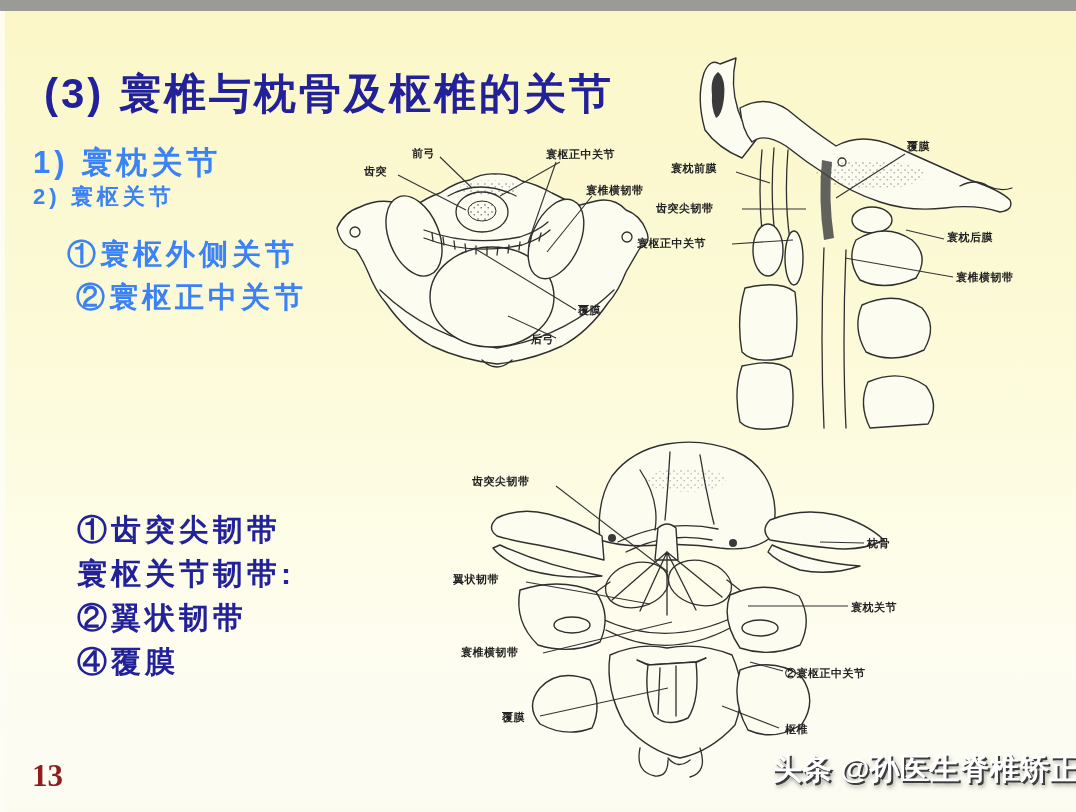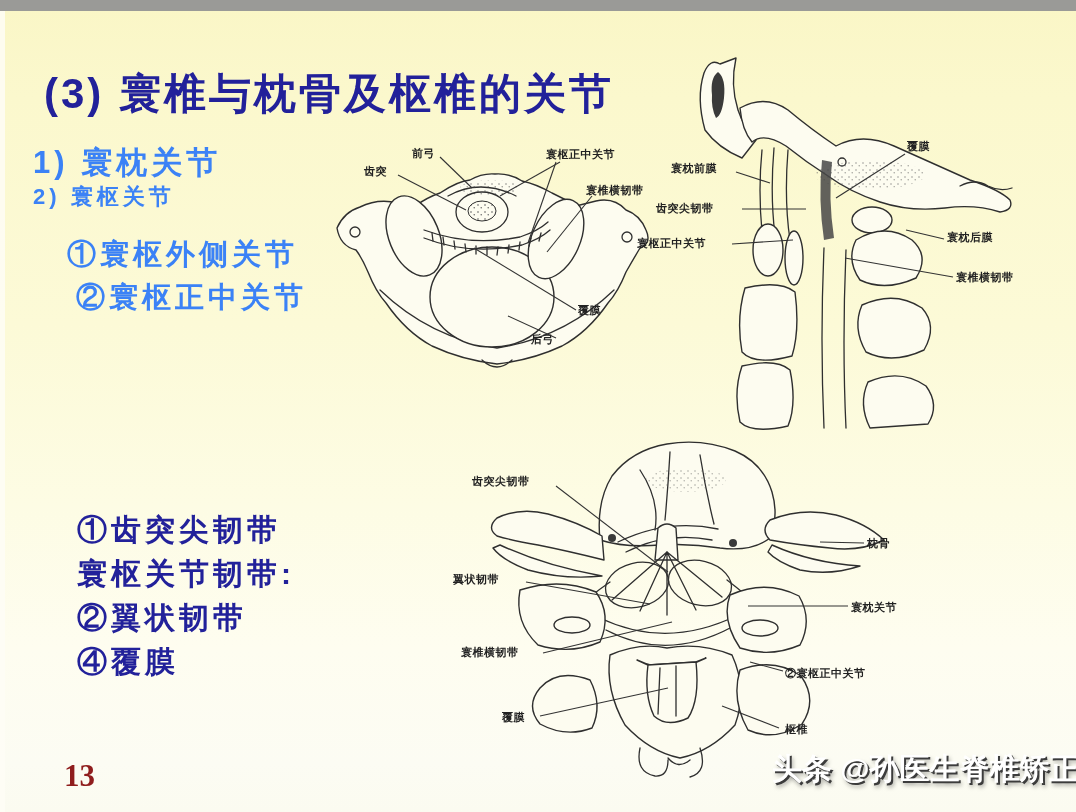--- a/index.html
+++ b/index.html
@@ -14,21 +14,21 @@
   .outline-line{position:absolute;font-weight:700;color:#3b82f6;white-space:nowrap;letter-spacing:4px;}
   .ol1{left:33px;top:142px;font-size:31px;}
   .ol2{left:33px;top:182px;font-size:22px;}
   .ol3{left:67px;top:235px;font-size:29px;}
   .ol4{left:76px;top:278px;font-size:29px;}
   .lig-block{position:absolute;left:77px;top:508px;font-size:30px;font-weight:700;
              color:#22219a;line-height:44px;letter-spacing:4px;white-space:nowrap;}
   .dlabel{position:absolute;font-size:11px;font-weight:700;color:#222;
           white-space:nowrap;letter-spacing:.5px;}
   .page-number{position:absolute;left:32px;top:758px;font-family:"Liberation Serif",serif;
-               font-size:31px;font-weight:700;color:#8f1d1d;margin-left:32px;}
+               font-size:31px;font-weight:700;color:#8f1d1d;}
   .watermark{position:absolute;left:772px;top:749px;font-size:30px;font-weight:700;color:#ffffff;
              text-shadow:2px 2px 0 #3c3c3c,3px 4px 4px rgba(0,0,0,.35);white-space:nowrap;}
   svg.art{position:absolute;left:0;top:0;}
   .bone{fill:#fdfcf0;stroke:#2f2f2f;stroke-width:1.4;stroke-linejoin:round;stroke-linecap:round;}
   .ln{fill:none;stroke:#2f2f2f;stroke-width:1.3;stroke-linejoin:round;stroke-linecap:round;}
   .lead{stroke:#333;stroke-width:1.1;}
 </style>
 </head>
 <body>
 

